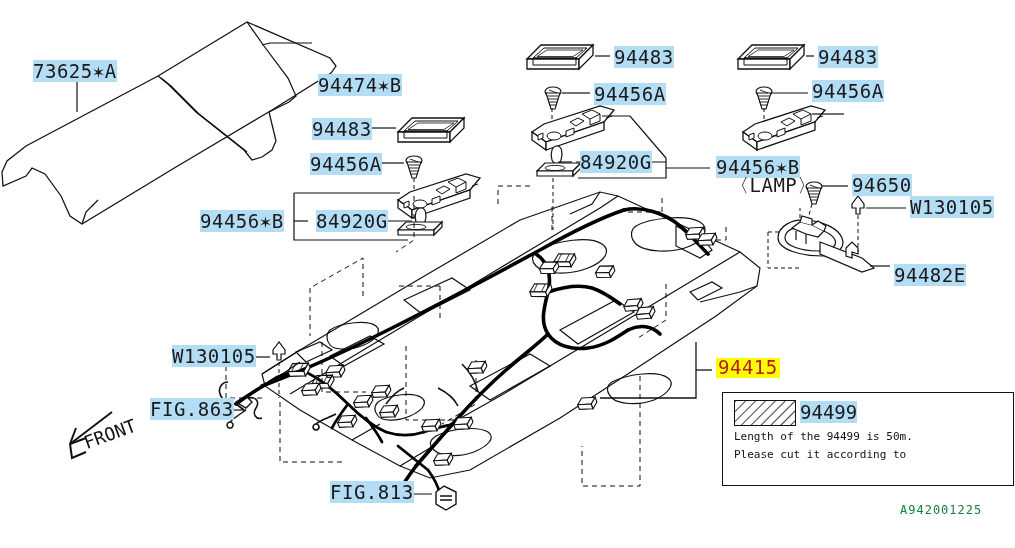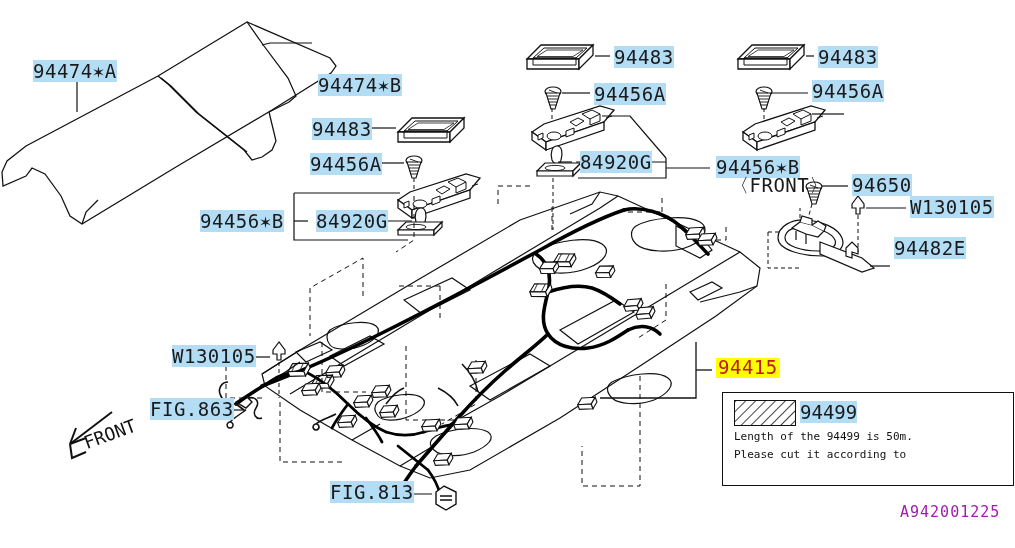--- a/index.html
+++ b/index.html
@@ -13,21 +13,21 @@
        color:#1a1a1a;line-height:1.05;}
   .lbl .hl{background:#b3dcf5;}
   .lbl.yellow{background:#ffff00;padding:0 2px;color:#b91c1c;}
   .sub{display:block;font-size:19px;margin-top:-2px;}
   .sub.indent{margin-left:14px;}
 
   .legendbox{position:absolute;border:1.6px solid #111;background:#fff;}
   .legend-code{position:absolute;font-size:19px;color:#1a1a1a;white-space:nowrap;}
   .legend-text{position:absolute;font-size:11px;color:#111;line-height:1.18;white-space:pre;}
   .hatchbox{position:absolute;border:1.5px solid #111;}
-  .docid{position:absolute;font-size:15px;color:#a21caf;letter-spacing:1px;}
+  .docid{position:absolute;font-size:12px;color:#15803d;letter-spacing:1px;}
   .frontlbl{position:absolute;font-size:18px;color:#111;
             transform:rotate(-20deg);transform-origin:left bottom;white-space:nowrap;}
 </style>
 </head>
 <body>
 
 <div id="stage">
 
   <svg class="layer" viewBox="0 0 1015 548">
     <defs>
@@ -403,21 +403,21 @@
       <ellipse cx="26" cy="16" rx="19" ry="11.5" transform="rotate(-12 26 16)"></ellipse>
       <ellipse cx="26" cy="16" rx="14" ry="8" transform="rotate(-12 26 16)"></ellipse>
       <ellipse cx="26" cy="16" rx="9" ry="5" transform="rotate(-12 26 16)"></ellipse>
       <ellipse cx="26" cy="16" rx="4.5" ry="2.5" transform="rotate(-12 26 16)"></ellipse>
       <path d="M8,24 C14,34 26,40 40,38 L64,34 L64,41 L40,46 C24,48 10,40 5,30 Z" fill="#fff"></path>
       <path d="M40,38 L40,46"></path>
     </g>
   </svg>
 
   <div class="lbl" style="left:33px;top:62px;">
-    <span class="hl">94474✶A</span>
+    <span class="hl">73625✶A</span>
   </div>
   <div class="lbl" style="left:318px;top:34px;margin-top:42px;">
     <span class="hl">94474✶B</span>
   </div>
   <div class="lbl" style="left:312px;top:120px;">
     <span class="hl">94483</span>
   </div>
   <div class="lbl" style="left:310px;top:155px;">
     <span class="hl">94456A</span>
   </div>
@@ -438,39 +438,39 @@
   </div>
   <div class="lbl" style="left:818px;top:48px;">
     <span class="hl">94483</span>
   </div>
   <div class="lbl" style="left:812px;top:82px;">
     <span class="hl">94456A</span>
   </div>
   <div class="lbl" style="left:852px;top:176px;">
     <span class="hl">94650</span>
   </div>
-  <div class="lbl" style="left:894px;top:239px;">
+  <div class="lbl" style="left:894px;top:266px;">
     <span class="hl">94482E</span>
   </div>
   <div class="lbl" style="left:910px;top:198px;">
     <span class="hl">W130105</span>
   </div>
   <div class="lbl" style="left:172px;top:347px;">
     <span class="hl">W130105</span>
   </div>
   <div class="lbl" style="left:150px;top:400px;">
     <span class="hl">FIG.863</span>
   </div>
   <div class="lbl" style="left:330px;top:483px;">
     <span class="hl">FIG.813</span>
   </div>
 
   <div class="lbl" style="left:716px;top:158px;">
     <span class="hl">94456✶B</span>
-    <span class="sub indent">〈FRONT〉</span>
+    <span class="sub indent">〈LAMP〉</span>
   </div>
 
   <div class="lbl yellow" style="left:716px;top:358px;">
     <span>94415</span>
   </div>
 
   <div class="legendbox" style="left:722px;top:392px;width:290px;height:92px;"></div>
   <div class="hatchbox" style="left:734px;top:400px;width:60px;height:24px;background:#fff;">
     <svg width="60" height="24" style="display:block">
         <rect x="0" y="0" width="60" height="24" fill="url(#hatch)" stroke="none"></rect>

